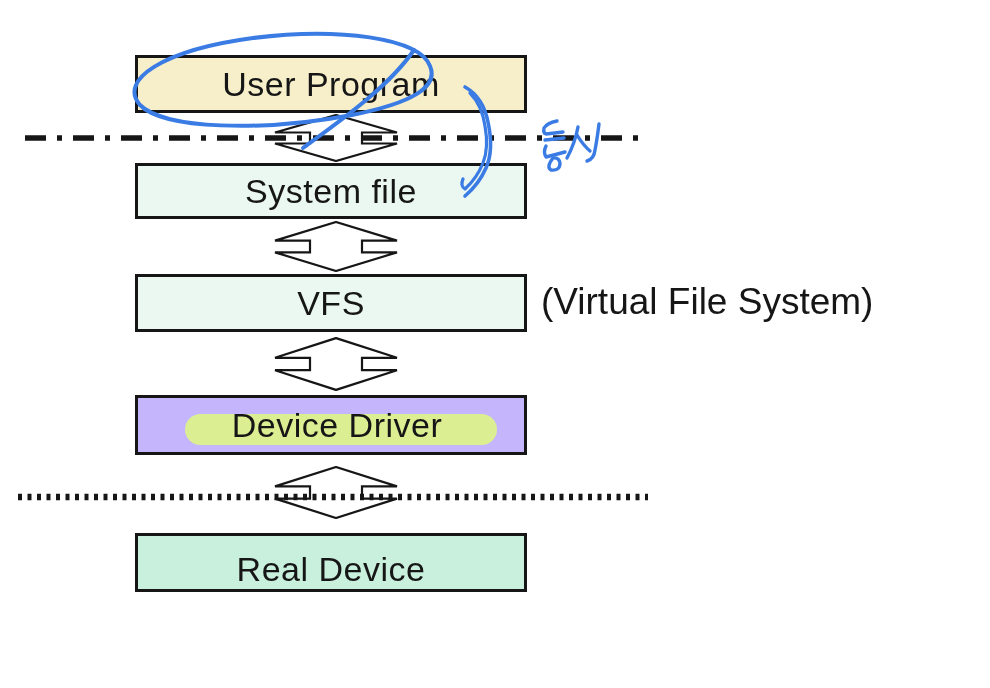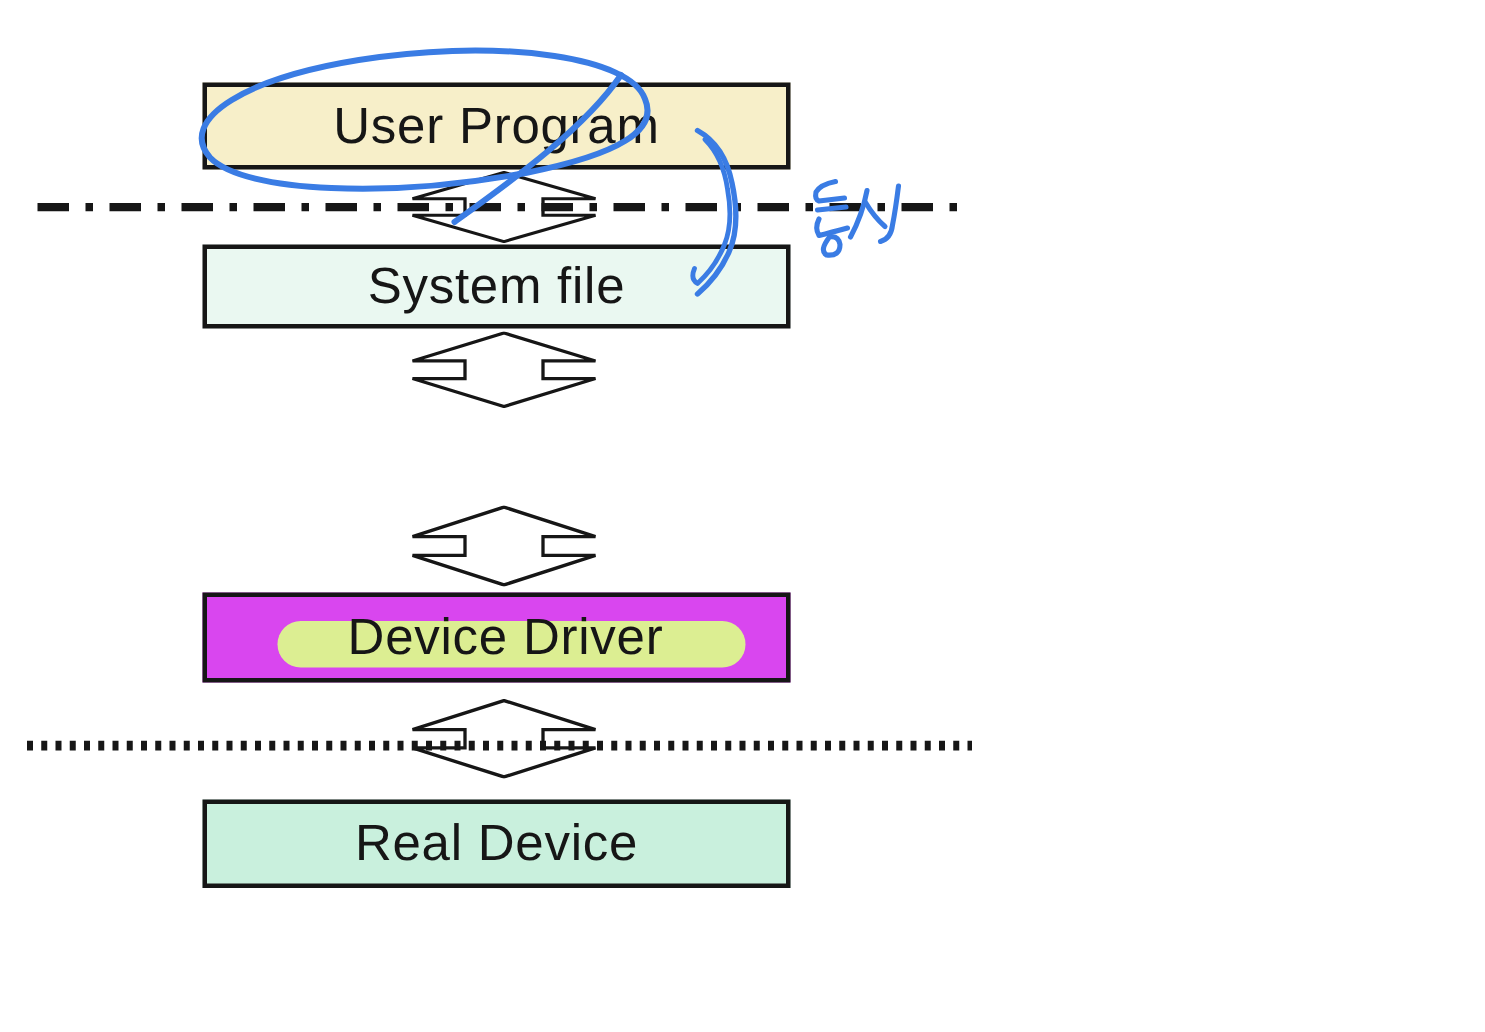--- a/index.html
+++ b/index.html
@@ -12,21 +12,21 @@
     border:3px solid #161616;display:flex;align-items:center;justify-content:center;
     z-index:1;
   }
   .box .label{
     position:relative;z-index:2;font-size:34px;letter-spacing:.5px;white-space:nowrap;
   }
   .b1{top:55px;height:58px;}
   .b2{top:163px;height:56px;}
   .b3{top:274px;height:58px;}
   .b4{top:395px;height:60px;}
-  .b5{top:533px;height:59px;}
+  .b5{top:533px;height:59px;align-items:flex-end;}
   .hl-pill{
     position:absolute;left:47px;top:16px;width:312px;height:31px;border-radius:16px;z-index:1;
   }
   .arrow-svg{position:absolute;left:274px;width:124px;z-index:2;}
   .a1{top:114px;height:48px;}
   .a2{top:221px;height:51px;}
   .a3{top:337px;height:54px;}
   .a4{top:466px;height:53px;}
   .side-note{
     position:absolute;left:541px;top:281px;font-size:37px;white-space:nowrap;z-index:1;
@@ -41,30 +41,34 @@
 <div class="canvas">
 
   <div class="box b1" style="background-color: rgb(247, 239, 201);">
     <span class="label">User Program</span>
   </div>
 
   <div class="box b2" style="background-color: rgb(234, 248, 241);">
     <span class="label">System file</span>
   </div>
 
+  <div class="box b3" style="background-color: rgb(234, 248, 241);">
+    <span class="label">VFS</span>
+  </div>
 
-  <div class="box b4" style="background-color: #d946ef; padding-left: 12px;">
+  <div class="box b4" style="background-color: #c4b5fd; padding-left: 12px;">
     <span class="hl-pill" style="background-color: rgb(220, 238, 146);"></span>
     <span class="label">Device Driver</span>
   </div>
 
   <div class="box b5" style="background-color: rgb(201, 240, 221);">
     <span class="label">Real Device</span>
   </div>
 
+  <div class="side-note">(Virtual File System)</div>
 
   <svg class="arrow-svg a1" viewBox="0 0 124 52" preserveAspectRatio="none">
     <polygon points="62,1 123,20 88,20 88,32 123,32 62,51 1,32 36,32 36,20 1,20" fill="#ffffff" stroke="#161616" stroke-width="2.2"></polygon>
   </svg>
   <svg class="arrow-svg a2" viewBox="0 0 124 52" preserveAspectRatio="none">
     <polygon points="62,1 123,20 88,20 88,32 123,32 62,51 1,32 36,32 36,20 1,20" fill="#ffffff" stroke="#161616" stroke-width="2.2"></polygon>
   </svg>
   <svg class="arrow-svg a3" viewBox="0 0 124 52" preserveAspectRatio="none">
     <polygon points="62,1 123,20 88,20 88,32 123,32 62,51 1,32 36,32 36,20 1,20" fill="#ffffff" stroke="#161616" stroke-width="2.2"></polygon>
   </svg>

